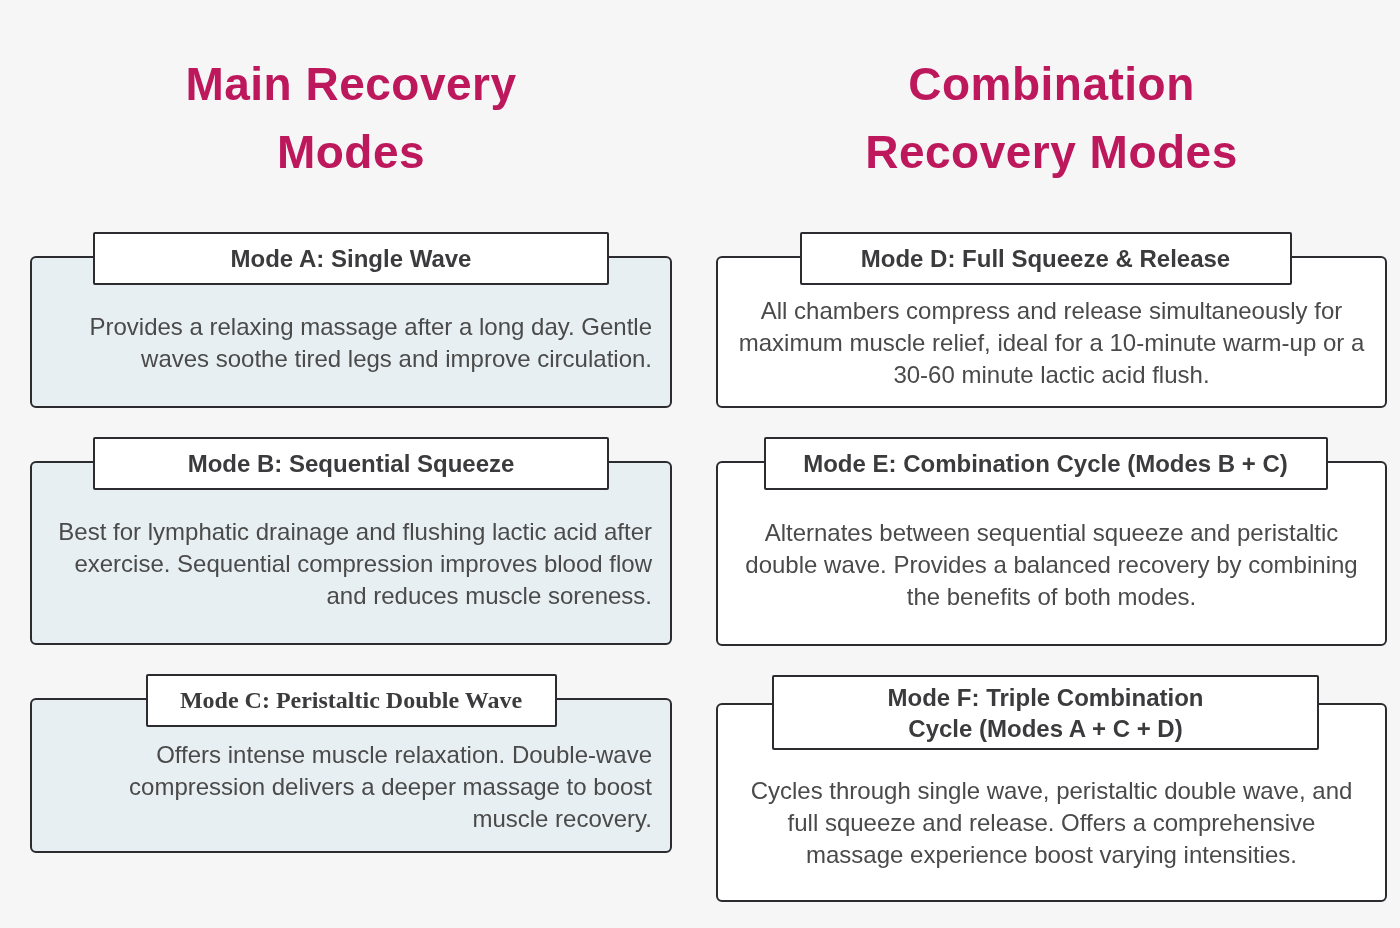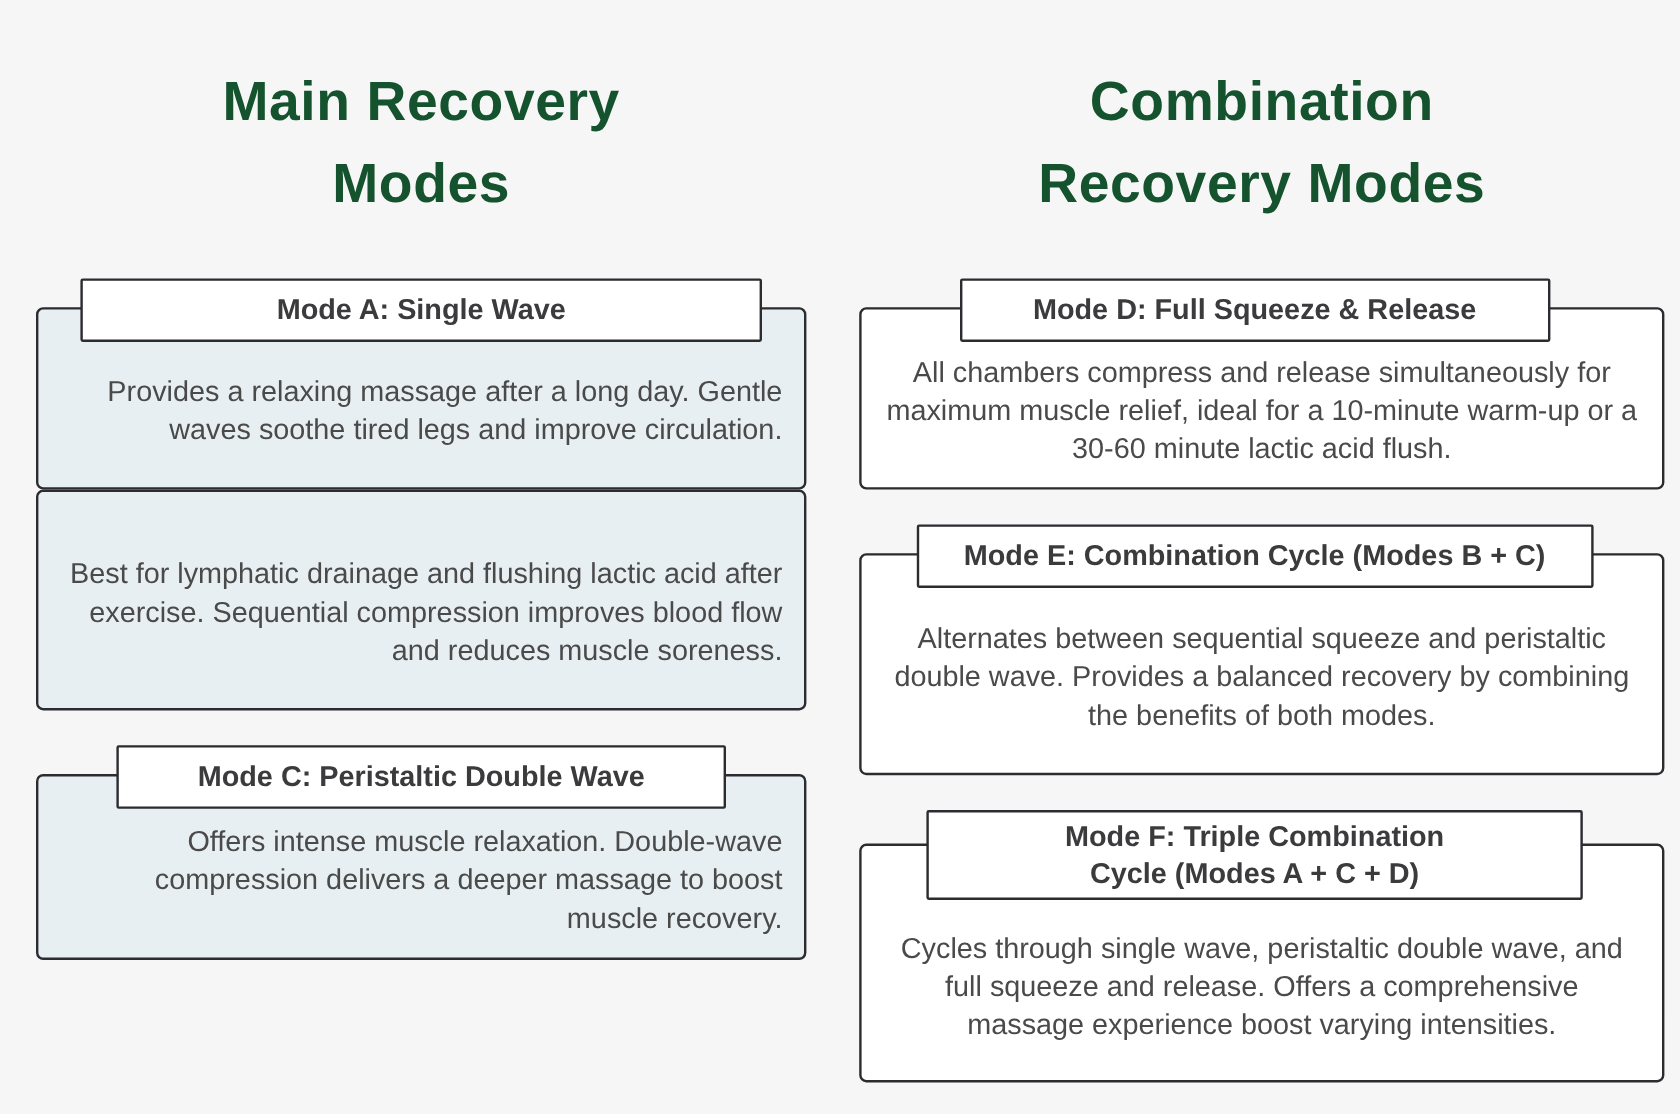--- a/index.html
+++ b/index.html
@@ -18,21 +18,21 @@
     align-content:start;
   }
   .column { display:flex; flex-direction:column; }
   .col-heading {
     margin-top:50px;
     margin-bottom:46px;
     min-height:136px;
     font-size:46px;
     line-height:68px;
     font-weight:bold;
-    color:#14532d;
+    color:#be185d;
     text-align:center;
     white-space:pre-line;
     letter-spacing:0.5px;
   }
   .card { display:flex; flex-direction:column; align-items:center; }
   .card + .card { margin-top:29px; }
   .card-title {
     position:relative; z-index:2;
     background:#ffffff;
     border:2px solid #2b2b30;
@@ -61,23 +61,23 @@
   .card-body p {
     font-size:24px;
     line-height:32px;
     color:#4a4a4a;
   }
   
   .column-left  .card-body { background:#e8eff2;text-align:right; }
   .column-right .card-body { background:#ffffff; }
   .column-right .card-title { transform:translateX(-6px); }
   
-  .card-a .card-title { width:568px; }  .card-a .card-body { min-height:152px; }
+  .card-a .card-title { width:516px; }  .card-a .card-body { min-height:152px; }
   .card-b .card-title { width:516px; }  .card-b .card-body { min-height:184px; }
-  .card-c .card-title { width:508px; }  .card-c .card-body { min-height:155px; }
+  .card-c .card-title { width:411px;font-family:Liberation Serif, serif; }  .card-c .card-body { min-height:155px; }
   .card-d .card-title { width:492px; }  .card-d .card-body { min-height:152px; }
   .card-e .card-title { width:564px; }  .card-e .card-body { min-height:185px; }
   .card-f .card-title { width:547px; min-height:75px; }
   .card-f .card-body  { min-height:199px; margin-top:-47px; padding-top:54px; }
 </style>
 </head>
 <body>
 
 <div class="page">
 
@@ -88,20 +88,23 @@
     <section class="card card-a">
       <header class="card-title">
         <h3>Mode A: Single Wave</h3>
       </header>
       <div class="card-body">
         <p>Provides a relaxing massage after a long day. Gentle waves soothe tired legs and improve circulation.</p>
       </div>
     </section>
 
     <section class="card card-b">
+      <header class="card-title">
+        <h3>Mode B: Sequential Squeeze</h3>
+      </header>
       <div class="card-body">
         <p>Best for lymphatic drainage and flushing lactic acid after exercise. Sequential compression improves blood flow and reduces muscle soreness.</p>
       </div>
     </section>
 
     <section class="card card-c">
       <header class="card-title">
         <h3>Mode C: Peristaltic Double Wave</h3>
       </header>
       <div class="card-body">

